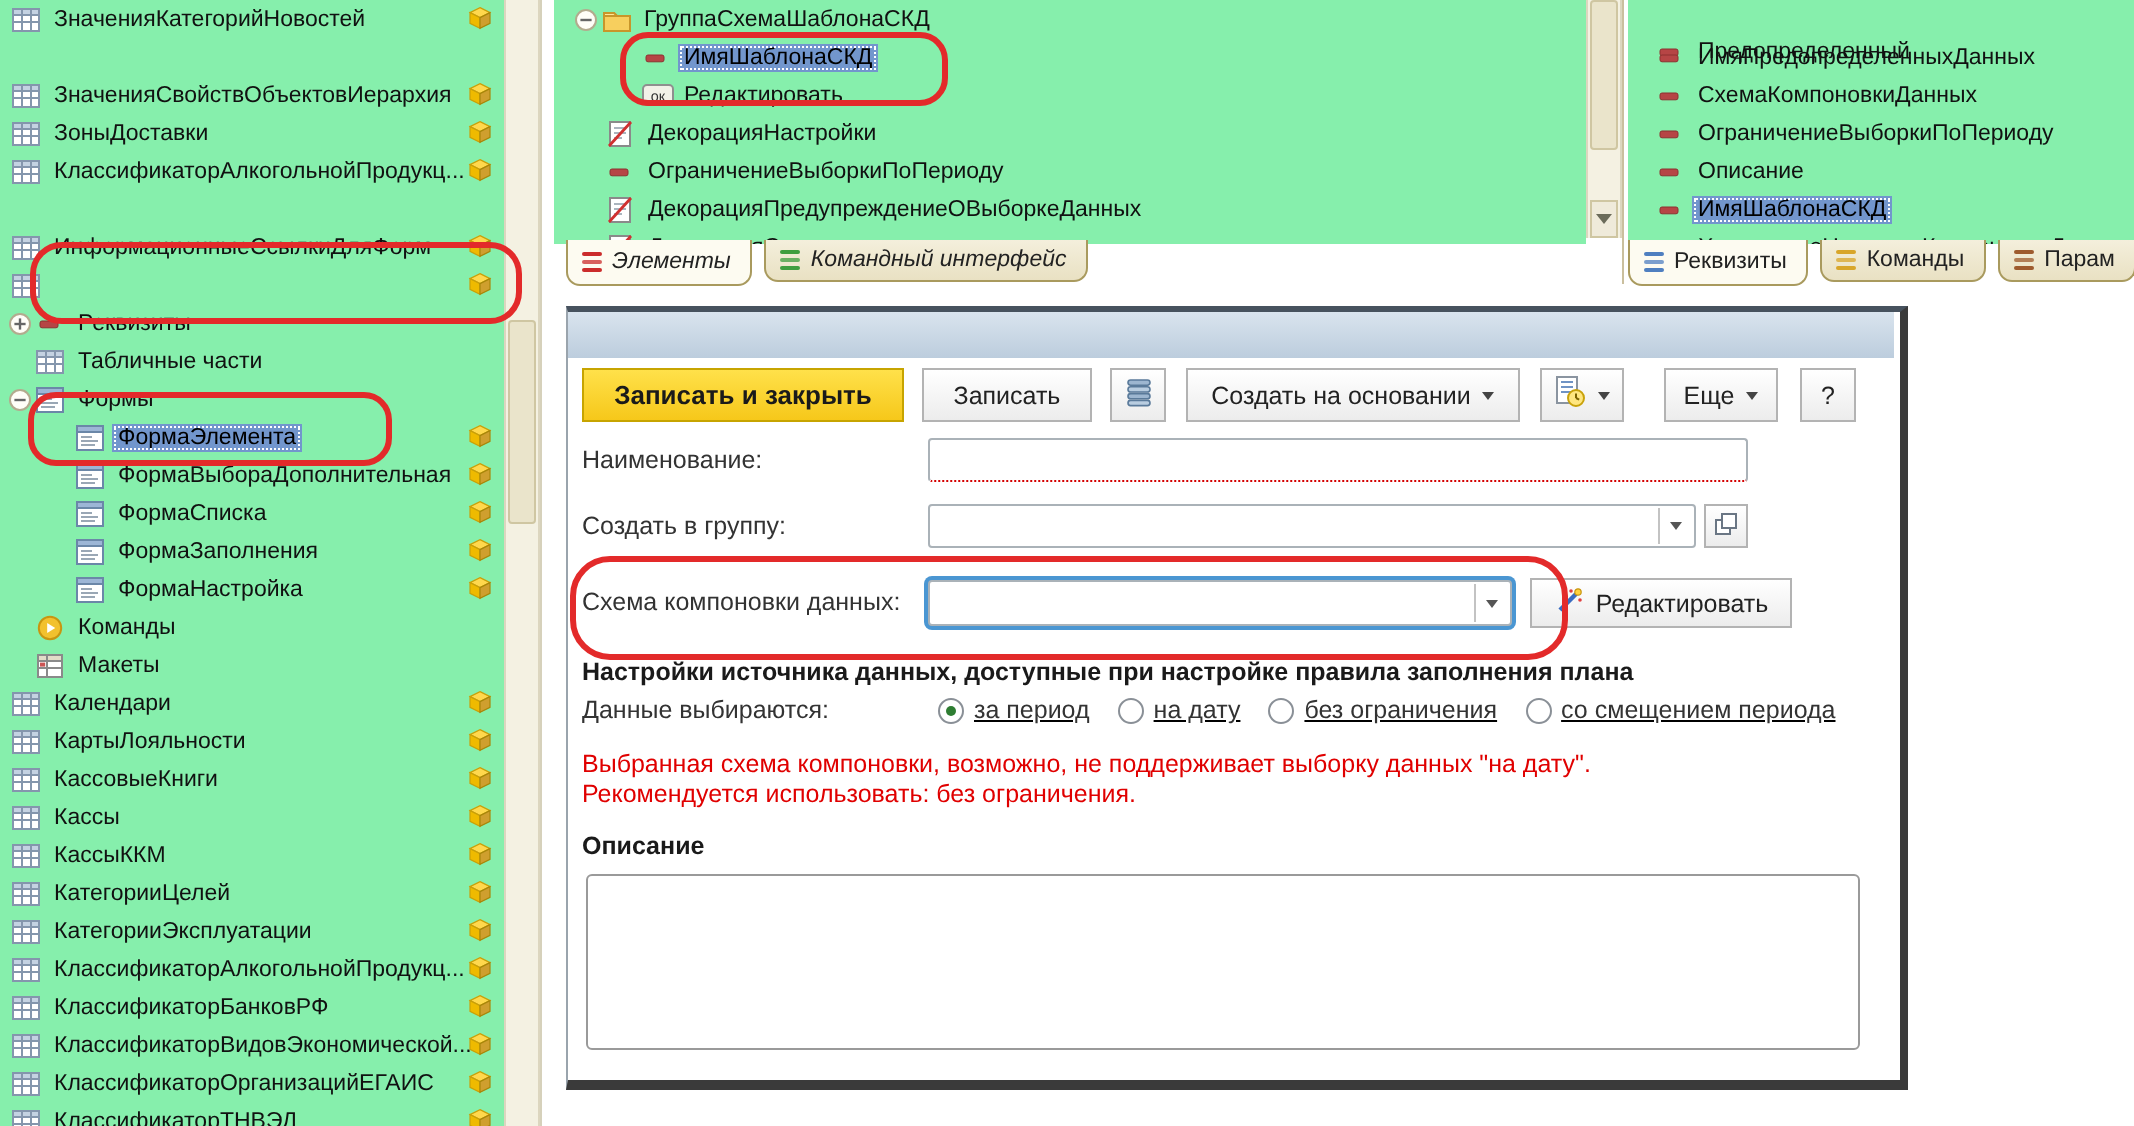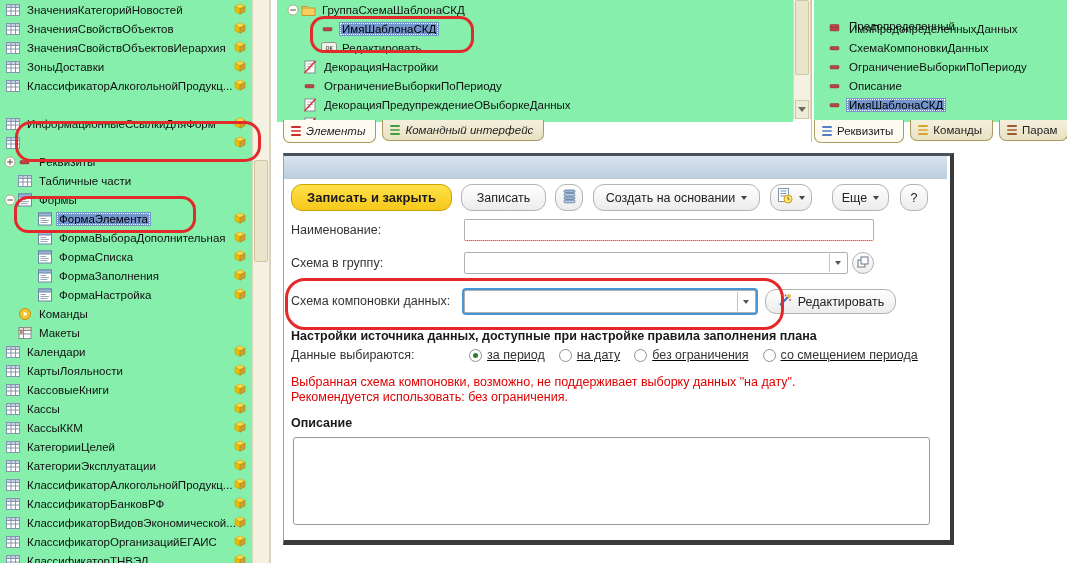--- a/index.html
+++ b/index.html
@@ -30,21 +30,21 @@
   .tab.active{background:#fdfbf1;height:22px;}
   .bars{display:inline-block;width:10px;height:11px;position:relative;}
   .bars i{position:absolute;left:0;width:10px;height:2.6px;border-radius:1px;display:block;}
   .bars i:nth-child(1){top:0}.bars i:nth-child(2){top:4px}.bars i:nth-child(3){top:8px}
   
   #form-panel{left:283px;top:153px;width:671px;height:392px;background:#fff;
       border-top:3px solid #47525e;border-left:1px solid #9aa4ad;
       border-right:4px solid #3a3a3a;border-bottom:5px solid #3a3a3a;box-sizing:border-box;}
   #form-header{left:284px;top:156px;width:663px;height:23px;background:linear-gradient(#d9e4ee,#bccddd);}
   .btn{position:absolute;height:27px;background:linear-gradient(#ffffff,#ececec);border:1px solid #b3b3b3;
-       border-radius:11px;font-size:12.5px;color:#222;display:flex;align-items:center;justify-content:center;
+       border-radius:0;font-size:12.5px;color:#222;display:flex;align-items:center;justify-content:center;
        gap:6px;box-sizing:border-box;font-family:"Liberation Sans",sans-serif;cursor:pointer;}
   .btn.primary{background:linear-gradient(#ffe14a,#f6c81a);border-color:#c7a400;font-weight:bold;font-size:13px;color:#1a1a1a;}
   .caret{width:0;height:0;border-left:3.5px solid transparent;border-right:3.5px solid transparent;border-top:4px solid #444;display:inline-block;}
   .flabel{position:absolute;font-size:12.5px;color:#333;}
   .fin{position:absolute;background:#fff;border:1px solid #aab2b8;border-radius:2px;box-sizing:border-box;
        font-size:12.5px;padding:2px 4px;font-family:"Liberation Sans",sans-serif;}
   .combo-arrow{position:absolute;top:1px;bottom:1px;right:1px;width:16px;border-left:1px solid #c3c3c3;
        display:flex;align-items:center;justify-content:center;background:#fff;}
   .combo-arrow .caret{border-top-color:#555;}
   .warn{position:absolute;color:#e00000;font-size:12.5px;}
@@ -63,36 +63,20 @@
     <div class="trow" style="top: 0px;">
       <span class="sp" style="width:6px"></span>
       <span class="ticon"><svg width="14" height="14" viewBox="0 0 14 14">
           <rect x="0.5" y="1.5" width="13" height="11" fill="#fff" stroke="#8496ad"></rect>
           <rect x="0.5" y="1.5" width="13" height="3" fill="#c4d2e2" stroke="#8496ad"></rect>
           <line x1="5" y1="1.5" x2="5" y2="12.5" stroke="#8496ad"></line>
           <line x1="9.5" y1="1.5" x2="9.5" y2="12.5" stroke="#8496ad"></line>
           <line x1="0.5" y1="8" x2="13.5" y2="8" stroke="#8496ad"></line>
         </svg></span>
       <span class="lbl">ЗначенияКатегорийНовостей</span>
-      <span class="cube"><svg width="12" height="12" viewBox="0 0 12 12">
-          <polygon points="6,0.8 11,3.3 6,5.8 1,3.3" fill="#ffd84d" stroke="#c9a00a" stroke-width="0.6"></polygon>
-          <polygon points="1,3.3 6,5.8 6,11.2 1,8.7" fill="#efba00" stroke="#c9a00a" stroke-width="0.6"></polygon>
-          <polygon points="11,3.3 6,5.8 6,11.2 11,8.7" fill="#cf9f2e" stroke="#a8860a" stroke-width="0.6"></polygon>
-        </svg></span>
-    </div>
-    <div class="trow" style="top: 19px;">
-      <span class="sp" style="width:6px"></span>
-      <span class="ticon"><svg width="14" height="14" viewBox="0 0 14 14">
-          <rect x="0.5" y="1.5" width="13" height="11" fill="#fff" stroke="#8496ad"></rect>
-          <rect x="0.5" y="1.5" width="13" height="3" fill="#c4d2e2" stroke="#8496ad"></rect>
-          <line x1="5" y1="1.5" x2="5" y2="12.5" stroke="#8496ad"></line>
-          <line x1="9.5" y1="1.5" x2="9.5" y2="12.5" stroke="#8496ad"></line>
-          <line x1="0.5" y1="8" x2="13.5" y2="8" stroke="#8496ad"></line>
-        </svg></span>
-      <span class="lbl">ЗначенияСвойствОбъектов</span>
       <span class="cube"><svg width="12" height="12" viewBox="0 0 12 12">
           <polygon points="6,0.8 11,3.3 6,5.8 1,3.3" fill="#ffd84d" stroke="#c9a00a" stroke-width="0.6"></polygon>
           <polygon points="1,3.3 6,5.8 6,11.2 1,8.7" fill="#efba00" stroke="#c9a00a" stroke-width="0.6"></polygon>
           <polygon points="11,3.3 6,5.8 6,11.2 11,8.7" fill="#cf9f2e" stroke="#a8860a" stroke-width="0.6"></polygon>
         </svg></span>
     </div>
     <div class="trow" style="top: 38px;">
       <span class="sp" style="width:6px"></span>
       <span class="ticon"><svg width="14" height="14" viewBox="0 0 14 14">
           <rect x="0.5" y="1.5" width="13" height="11" fill="#fff" stroke="#8496ad"></rect>
@@ -719,21 +703,21 @@
 </button>
 <button class="btn" style="left:832px;top:184px;width:57px;">
   <span>Еще</span>
     <span class="caret"></span>
 </button>
 <button class="btn" style="left:900px;top:184px;width:28px;">?</button>
 
 <div class="flabel" style="left:291px;top:223px;">Наименование:</div>
 <input class="fin" style="left: 464px; top: 219px; width: 410px; height: 22px; border-bottom: 1px dotted rgb(212, 0, 0);" value="">
 
-<div class="flabel" style="left:291px;top:256px;">Схема в группу:</div>
+<div class="flabel" style="left:291px;top:256px;">Создать в группу:</div>
 <div class="fin" style="left:464px;top:252px;width:384px;height:22px;">
   <span class="combo-arrow">
       <span class="caret"></span>
     </span>
 </div>
 <button class="btn" style="left:852px;top:252px;width:22px;height:22px;">
   <span>
     <svg width="12" height="12" viewBox="0 0 12 12">
       <rect x="1" y="4" width="7" height="7" fill="#fff" stroke="#6a7684"></rect>
       <rect x="4" y="1" width="7" height="7" fill="#fff" stroke="#6a7684"></rect>

